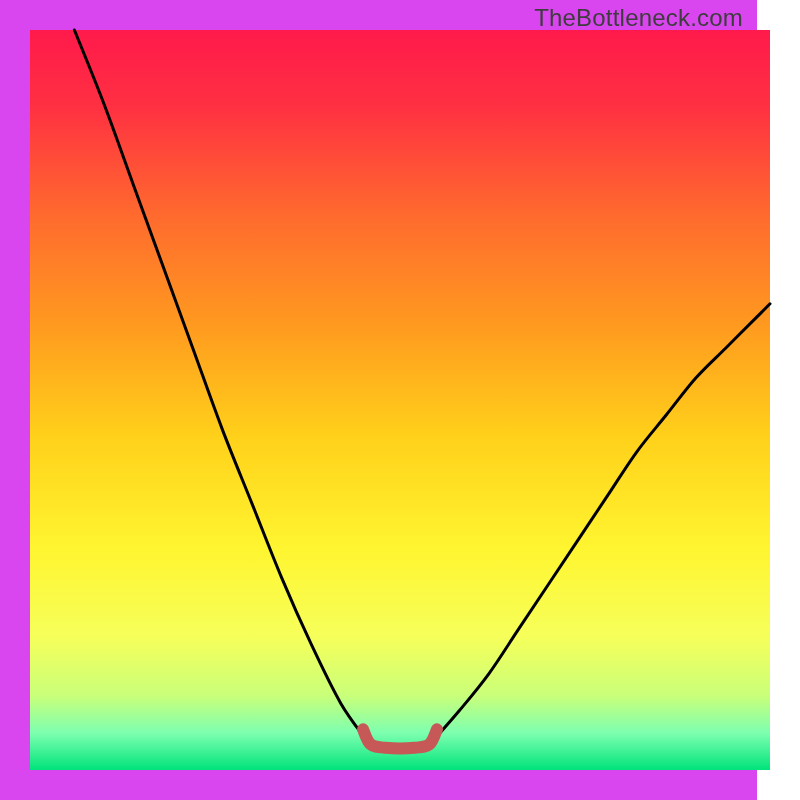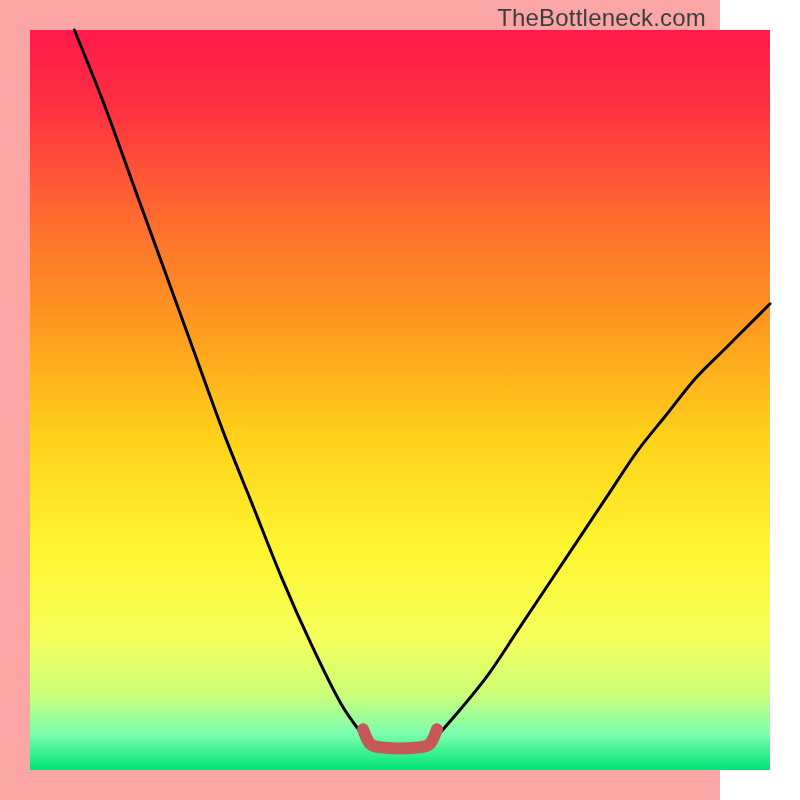--- a/index.html
+++ b/index.html
@@ -7,21 +7,22 @@
     padding: 0;
     width: 800px;
     height: 800px;
     overflow: hidden;
     font-family: Arial, Helvetica, sans-serif;
   }
   .frame {
     position: relative;
     width: 720px;
     height: 800px;
-    background: #fca5a5;
+    background: #d946ef;
+    padding-left: 37px;
   }
   .watermark {
     position: absolute;
     top: 4px;
     right: 14px;
     font-size: 24px;
     font-weight: 500;
     color: #3d3d3d;
     letter-spacing: 0.2px;
     z-index: 20;

